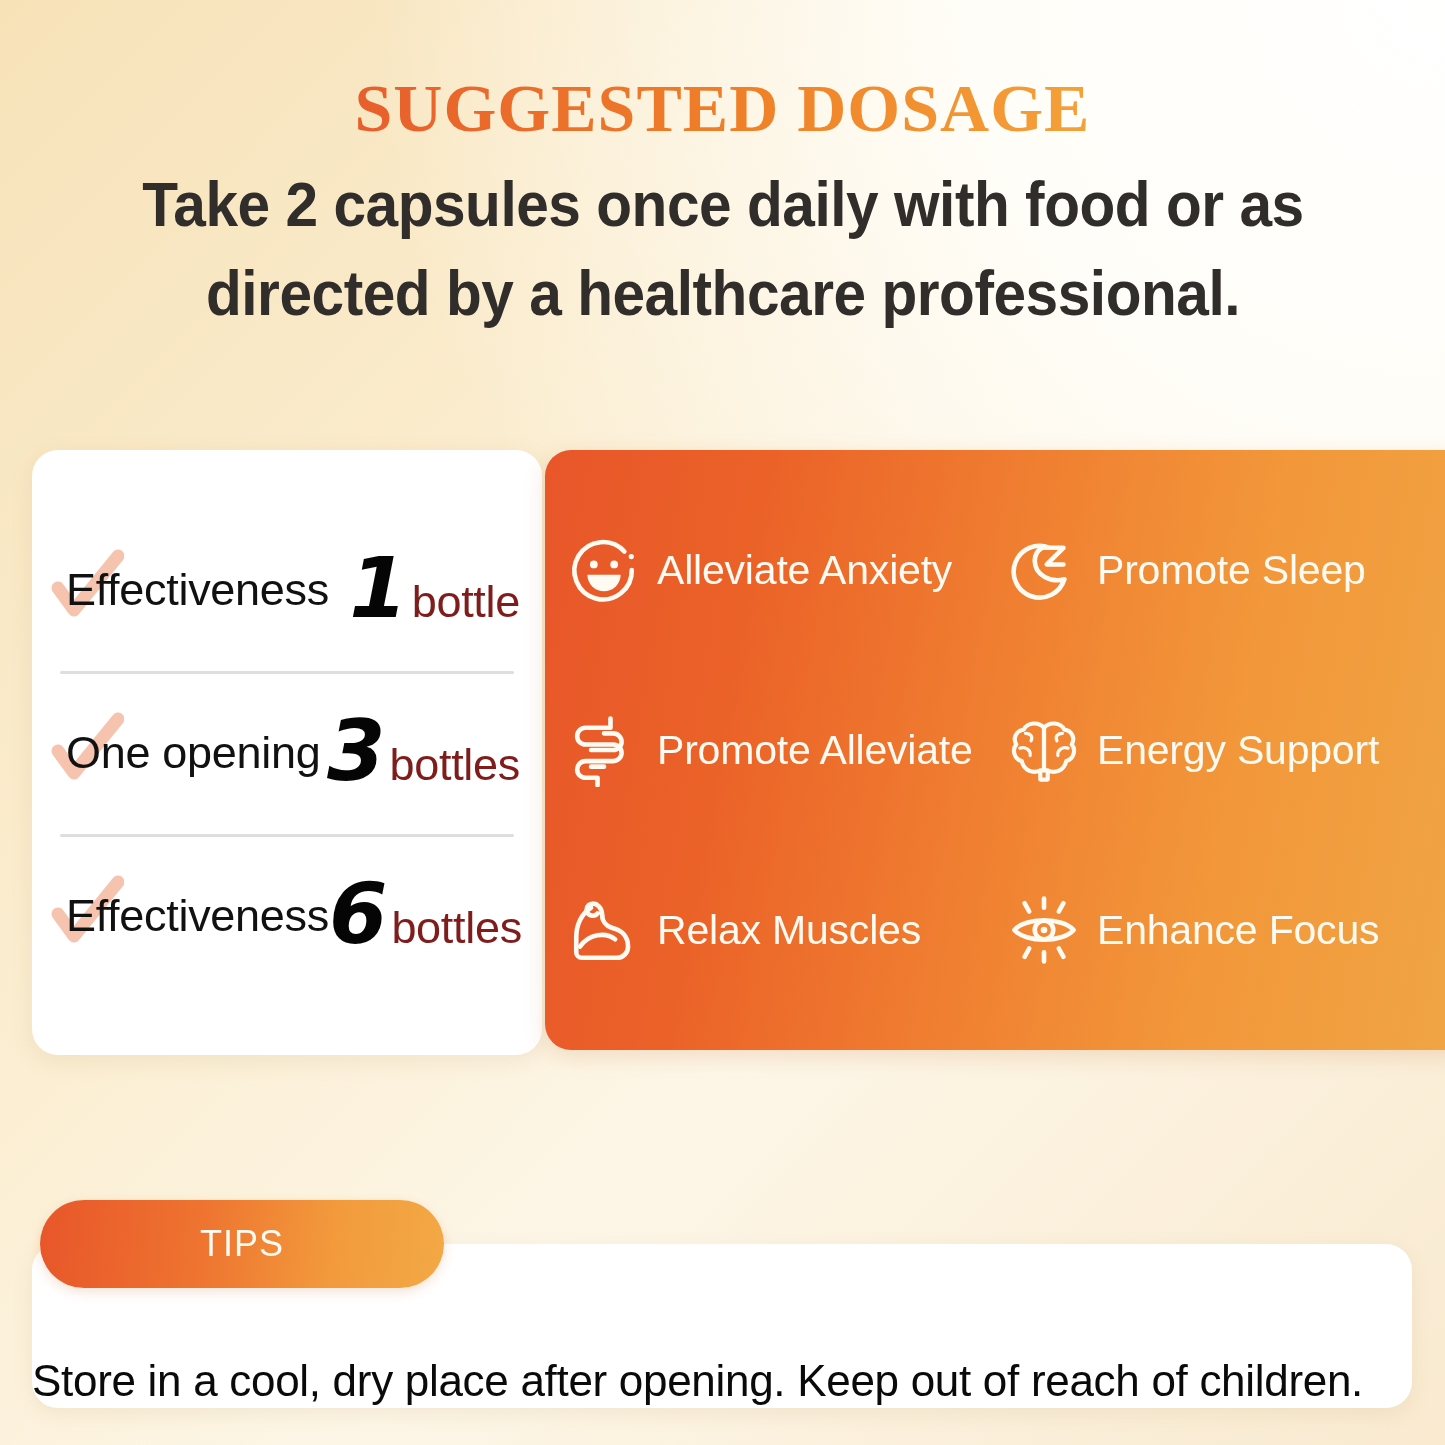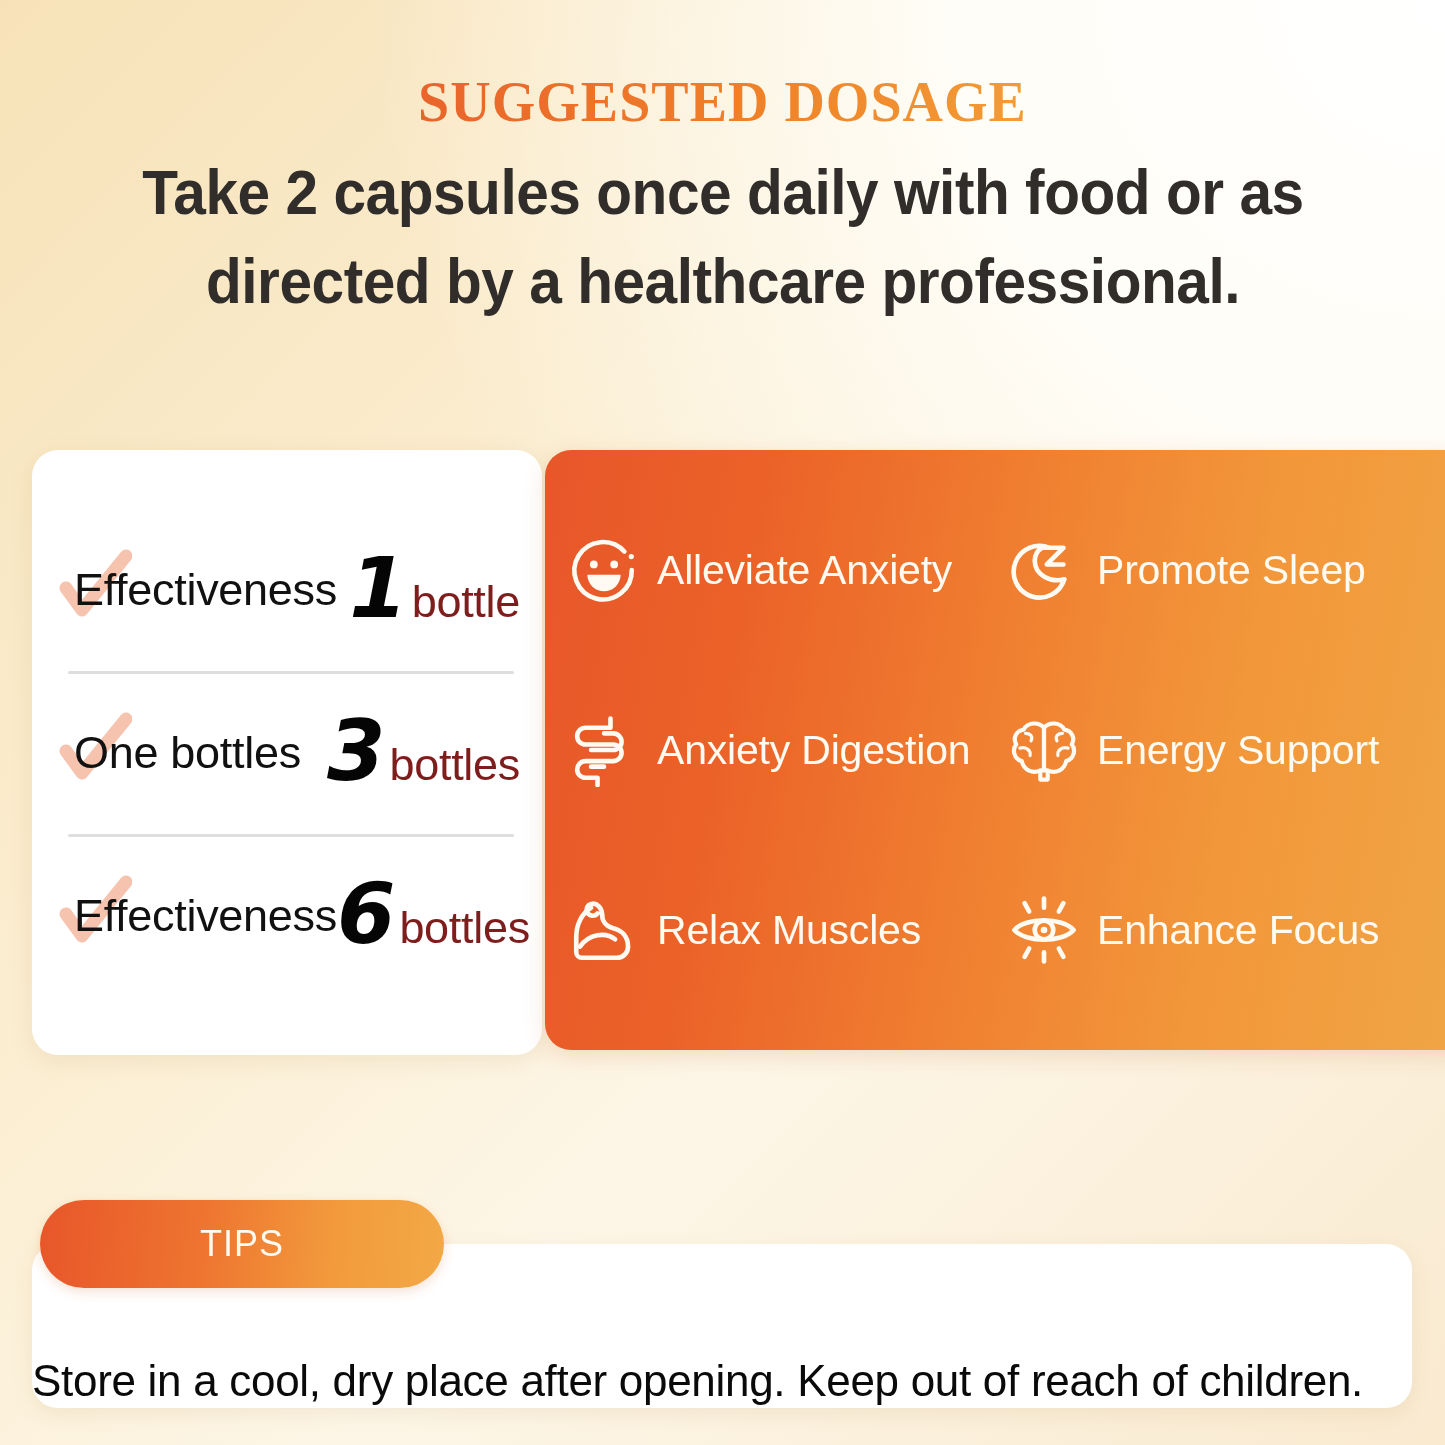--- a/index.html
+++ b/index.html
@@ -19,21 +19,21 @@
 
   
   .header {
     position: absolute;
     top: 0; left: 0; right: 0;
     text-align: center;
     padding-top: 74px;
   }
   .title {
     font-family: "Liberation Serif", "DejaVu Serif", serif;
-    font-size: 56px;
+    font-size: 68px;
     font-weight: 700;
     letter-spacing: 1px;
     line-height: 1.0;
     margin: 0;
     background: linear-gradient(95deg, #e04a2f 0%, #e8602c 26%, #ef8128 52%, #f5a23a 76%, #f3b952 100%);
     -webkit-background-clip: text;
     background-clip: text;
     color: transparent;
     -webkit-text-fill-color: transparent;
     white-space: nowrap;
@@ -79,21 +79,20 @@
     display: flex;
     flex-direction: column;
   }
   .plan-row {
     flex: 1;
     position: relative;
     display: flex;
     align-items: center;
     padding: 0 22px 0 34px;
     box-sizing: border-box;
-    margin-left: 8px;
   }
   .plan-row + .plan-row::before {
     content: "";
     position: absolute;
     top: 0;
     left: 28px;
     right: 28px;
     height: 3px;
     background: #dedede;
     border-radius: 2px;
@@ -251,21 +250,21 @@
           <span class="plan-unit">bottle</span>
         </span>
       </div>
 
       <div class="plan-row">
         <span class="check">
           <svg viewBox="0 0 74 74">
               <path d="M8 40 L24 62 L68 8" fill="none" stroke="#f6c3ae" stroke-width="13" stroke-linecap="round" stroke-linejoin="round"></path>
             </svg>
         </span>
-        <span class="plan-label">One bottles</span>
+        <span class="plan-label">One opening</span>
         <span class="plan-qty">
           <span class="plan-num">3</span>
           <span class="plan-unit">bottles</span>
         </span>
       </div>
 
       <div class="plan-row">
         <span class="check">
           <svg viewBox="0 0 74 74">
               <path d="M8 40 L24 62 L68 8" fill="none" stroke="#f6c3ae" stroke-width="13" stroke-linecap="round" stroke-linejoin="round"></path>
@@ -307,21 +306,21 @@
     </div>
 
     <div class="benefit">
       <span class="benefit-icon">
         <svg viewBox="0 0 80 80">
           <path d="M47 6 V16 H20 A9 9 0 0 0 20 34 H50 A9 9 0 0 1 50 52 H20 A9 9 0 0 0 20 70 H33 V78" fill="none" stroke="#fffaf2" stroke-width="5" stroke-linecap="round" stroke-linejoin="round"></path>
           <path d="M40 22 H50 A9 9 0 0 1 50 40 H26" fill="none" stroke="#fffaf2" stroke-width="5" stroke-linecap="round" stroke-linejoin="round"></path>
           <path d="M40 58 H26" fill="none" stroke="#fffaf2" stroke-width="5" stroke-linecap="round"></path>
         </svg>
       </span>
-      <span class="benefit-label">Anxiety Digestion</span>
+      <span class="benefit-label">Promote Alleviate</span>
     </div>
 
     <div class="benefit">
       <span class="benefit-icon">
         <svg viewBox="0 0 80 80">
           <path d="M40 16 C34 9 22 10 18 18 C10 19 6 27 10 34 C5 40 8 50 16 52 C18 62 28 66 36 62 L40 62 Z" fill="none" stroke="#fffaf2" stroke-width="4.5" stroke-linejoin="round"></path>
           <path d="M40 16 C46 9 58 10 62 18 C70 19 74 27 70 34 C75 40 72 50 64 52 C62 62 52 66 44 62 L40 62 Z" fill="none" stroke="#fffaf2" stroke-width="4.5" stroke-linejoin="round"></path>
           <path d="M36 62 L36 72 H44 L44 62" fill="none" stroke="#fffaf2" stroke-width="4.5" stroke-linejoin="round"></path>
           <path d="M40 16 V62" fill="none" stroke="#fffaf2" stroke-width="3.5"></path>
           <path d="M20 22 C26 22 28 26 26 30" fill="none" stroke="#fffaf2" stroke-width="3.5" stroke-linecap="round"></path>

